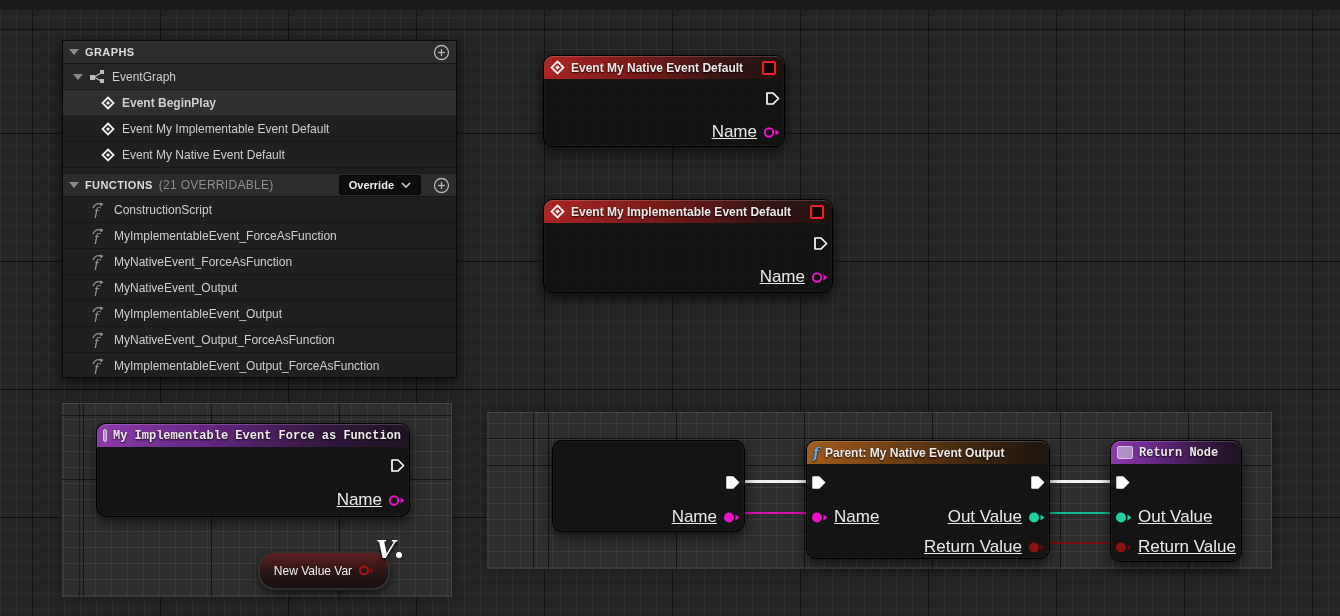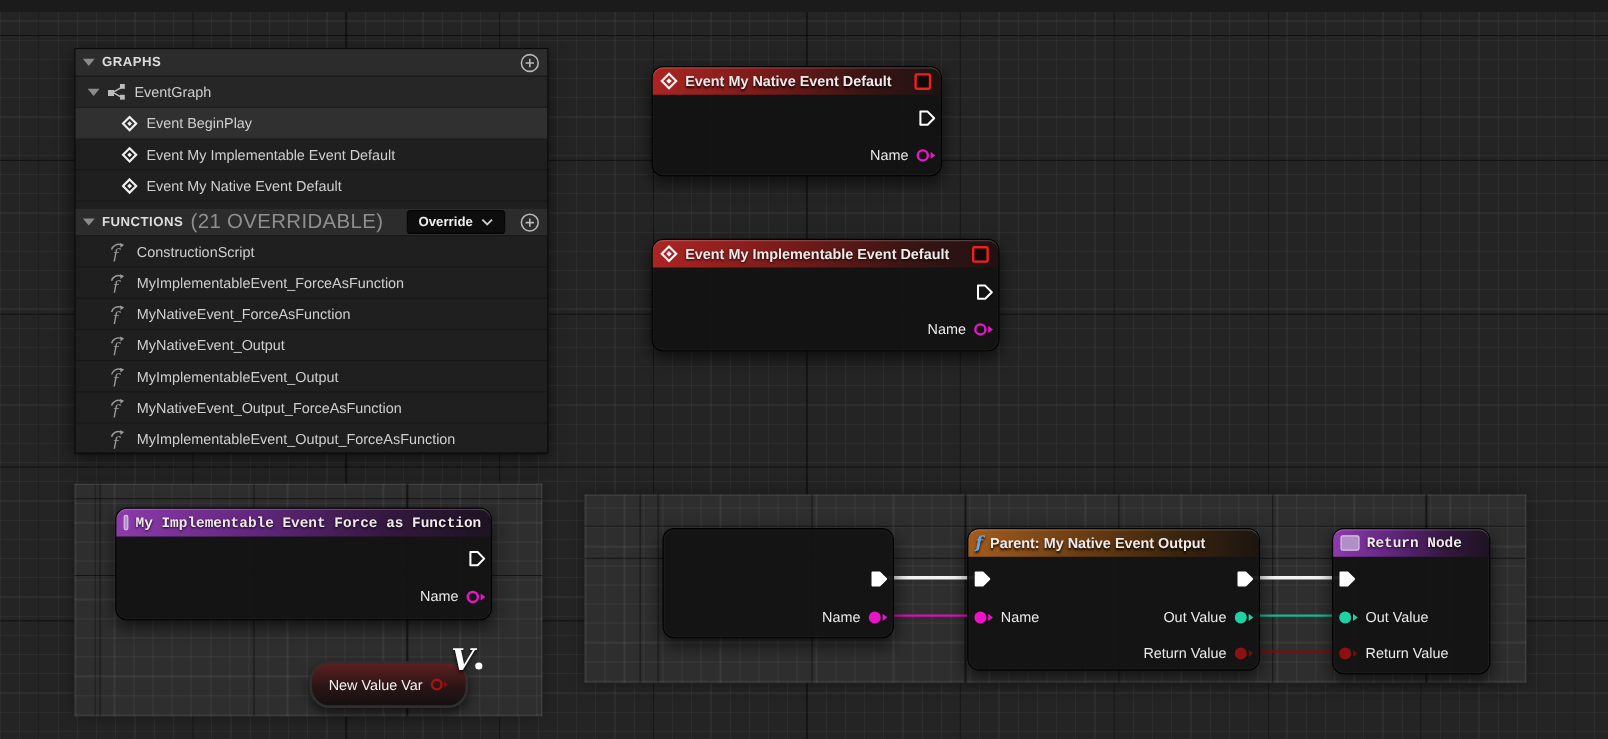--- a/index.html
+++ b/index.html
@@ -31,24 +31,24 @@
     position:absolute; left:62px; top:30px; width:393px; height:336px;
     background:#1f1f1f; border:1px solid #0a0a0a;
     box-shadow:0 4px 14px rgba(0,0,0,0.6);
     color:#c9c9c9; font-size:12px;
   }
   .sect-head{
     height:22px; background:#2c2c2c; border-bottom:1px solid #161616;
     display:flex; align-items:center; gap:6px; padding:0 6px;
   }
   .sect-title{font-weight:bold; font-size:11px; letter-spacing:0.4px; color:#dcdcdc;}
-  .sect-note{font-size:17px; color:#8f8f8f; letter-spacing:0.3px;}
+  .sect-note{font-size:12px; color:#8f8f8f; letter-spacing:0.3px;}
   .flex-spacer{flex:1;}
   .tree-row{height:25px; display:flex; align-items:center; gap:7px; border-bottom:1px solid rgba(0,0,0,0.25);}
-  .row-selected{background:#303030;}
+  .row-selected{background:#303030;font-weight:bold;}
   .tree-label{color:#cfcfcf; white-space:nowrap;}
   .ind1{padding-left:10px;} .ind2{padding-left:38px;} .ind3{padding-left:28px;}
   .override-btn{
     display:flex; align-items:center; gap:7px; background:#0d0d0d;
     border:1px solid #060606; border-radius:3px; height:18px; padding:0 9px;
     color:#efefef; font-weight:bold; font-size:11px; cursor:pointer;
   }
   
   .node{
     position:absolute; background:rgba(19,19,19,0.95);
@@ -62,21 +62,21 @@
     text-shadow:0 1px 2px rgba(0,0,0,0.95);
     box-shadow:inset 0 1px 0 rgba(255,255,255,0.18);
     white-space:nowrap;
   }
   .hdr-event {background:linear-gradient(90deg,#ab2523 0%,#7e1c1a 35%,#3c1514 72%,#1f1212 100%);}
   .hdr-purple{background:linear-gradient(90deg,#8d3bac 0%,#642781 35%,#34183f 72%,#1d1322 100%);font-family:Liberation Mono, monospace;}
   .hdr-orange{background:linear-gradient(90deg,#a35c1e 0%,#714013 35%,#3a240e 72%,#1c1510 100%);}
   .hdr-square{width:14px; height:11px; background:#b18fc6; border:1px solid #d8c4e6; border-radius:2px;}
   .red-box{width:10px; height:10px; border:2px solid #ef2020; background:#120808; border-radius:2px; margin-left:auto;}
   .ficon{font-family:"DejaVu Serif", serif; font-style:italic; font-weight:bold; color:#5fa8e8; font-size:14px; line-height:1;}
-  .pin-row{position:absolute; display:flex; align-items:center; gap:6px; font-size:12px; color:#eaeaea; white-space:nowrap;}
+  .pin-row{position:absolute; display:flex; align-items:center; gap:6px; font-size:17px; color:#eaeaea; white-space:nowrap;text-decoration:underline;}
   .pin-row.right{right:4px;} .pin-row.left{left:4px;}
   
   .wire{position:absolute; border-radius:2px;}
   
   #localvar{
     position:absolute; border-radius:17px;
     background:linear-gradient(180deg,#5e2020 0%,#2a1515 55%,#161111 100%);
     border:2px solid #2f2f2f; box-shadow:0 4px 10px rgba(0,0,0,0.6);
     display:flex; align-items:center; justify-content:center; gap:6px;
     color:#f2f2f2; font-size:12px;

